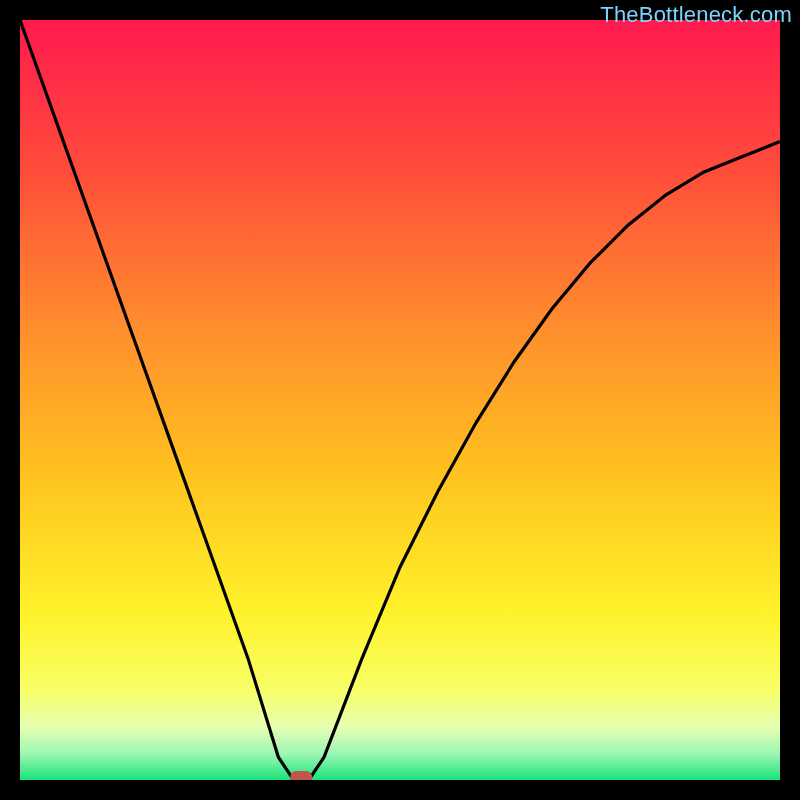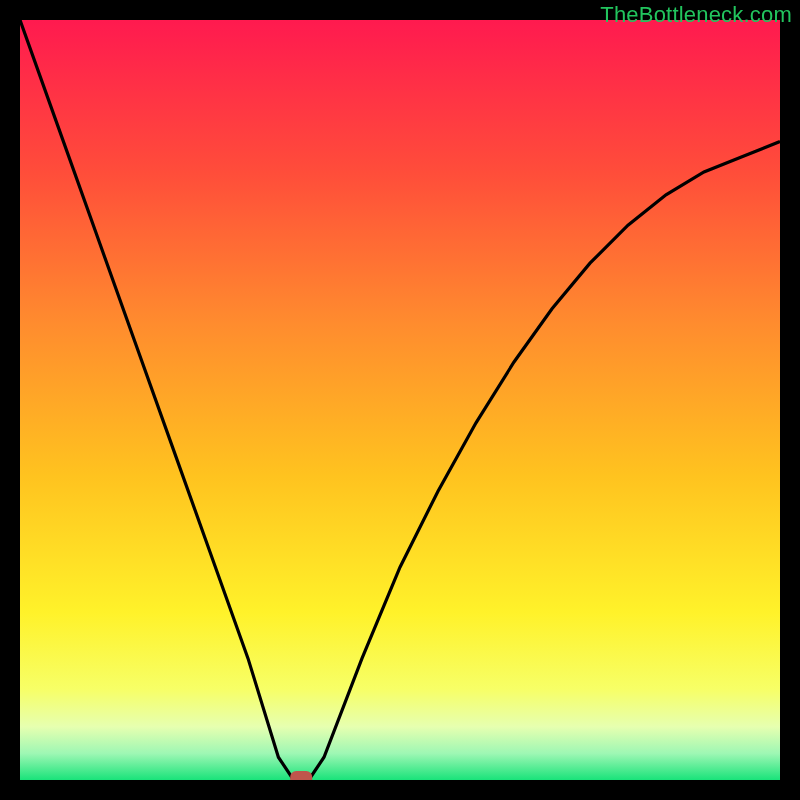--- a/index.html
+++ b/index.html
@@ -23,21 +23,21 @@
     position: absolute;
     left: 0;
     top: 0;
     width: 760px;
     height: 760px;
   }
   .watermark {
     position: absolute;
     top: 2px;
     right: 8px;
-    color: #22c55e;
+    color: #7dd3fc;
     font-size: 22px;
     font-weight: 500;
     letter-spacing: 0.2px;
   }
   svg {
     display: block;
   }
 </style>
 </head>
 <body>

